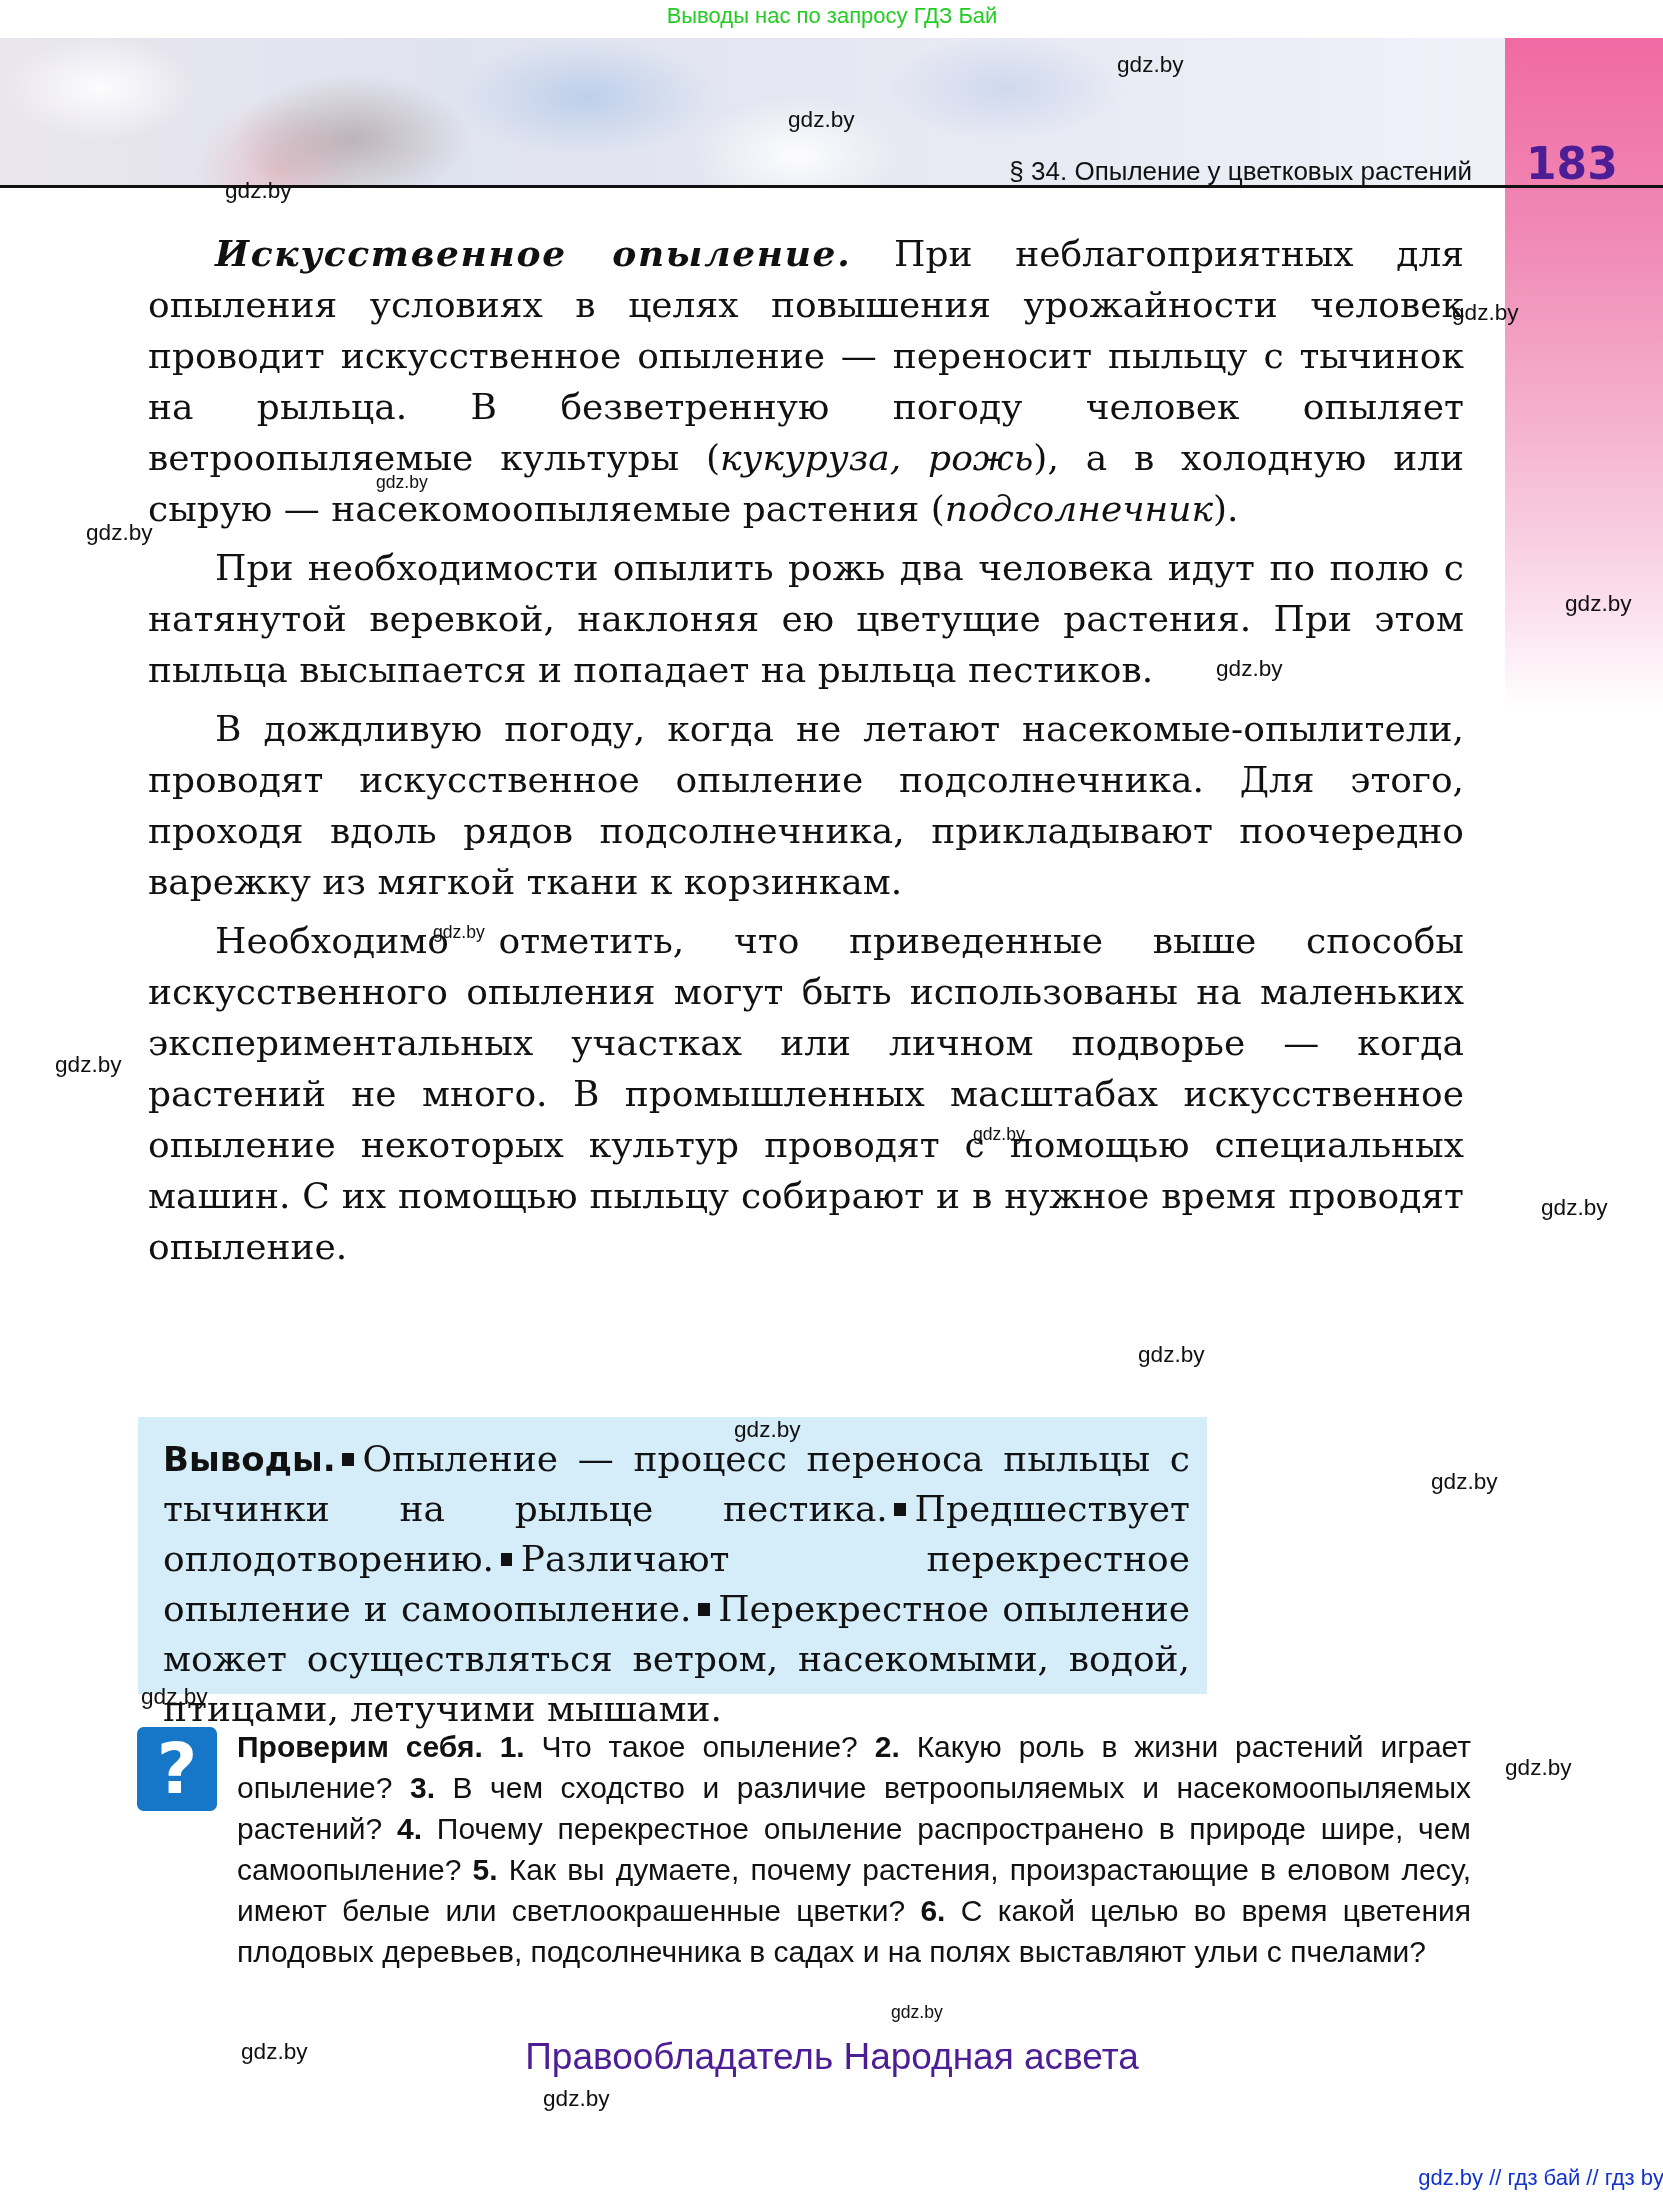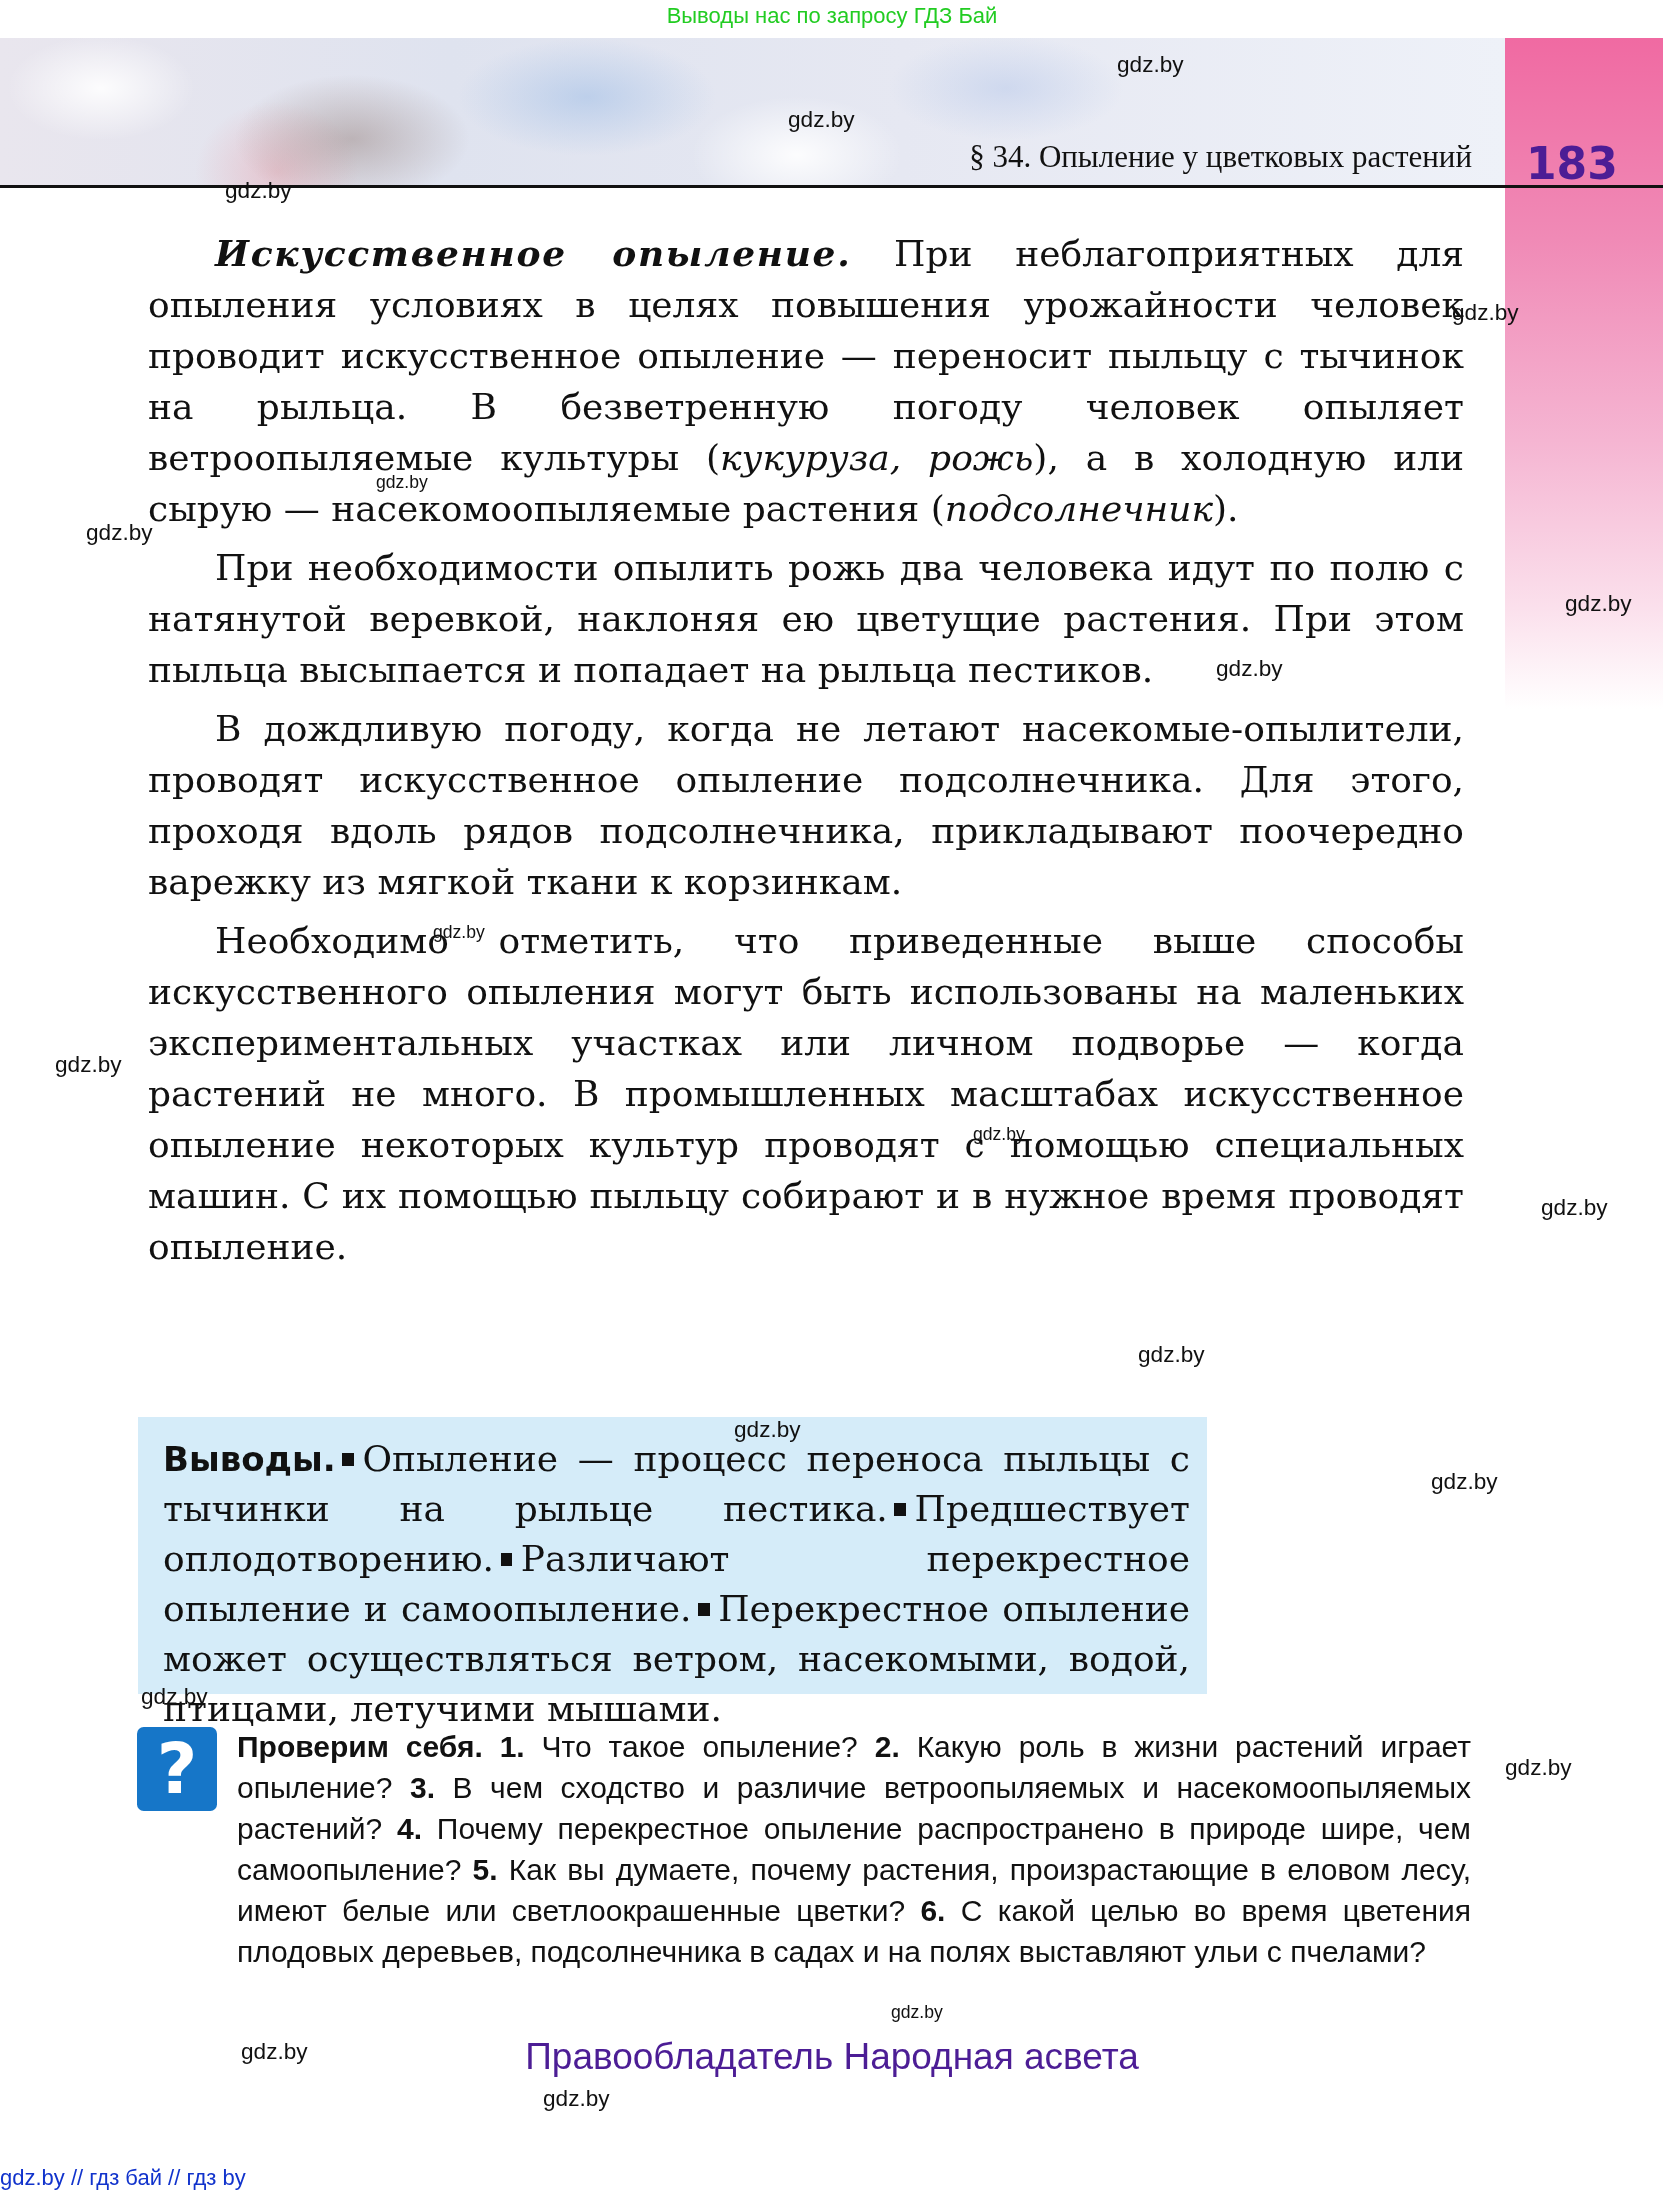--- a/index.html
+++ b/index.html
@@ -12,37 +12,37 @@
       radial-gradient(ellipse 168px 92px at 352px 101px, rgba(120,90,80,0.35), transparent 70%),
       radial-gradient(ellipse 117px 101px at 277px 134px, rgba(230,170,180,0.55), transparent 70%),
       radial-gradient(ellipse 184px 84px at 587px 59px, rgba(160,190,230,0.55), transparent 70%),
       radial-gradient(ellipse 151px 84px at 797px 117px, rgba(255,255,255,0.9), transparent 70%),
       radial-gradient(ellipse 168px 75px at 1006px 50px, rgba(190,205,235,0.6), transparent 70%),
       linear-gradient(90deg, #e9e6ee 0%, #dfe3ef 30%, #e6e8f2 60%, #eef1f8 100%);
   }
   .pink-band { left:1505px; top:38px; width:158px; height:671px;
     background: linear-gradient(180deg, #f06aa2 0%, #f08ab6 30%, #f5b5d2 60%, #fbe0ec 85%, #ffffff 100%); }
   .header-rule { left:0; top:185px; width:1664px; height:2.5px; background:#111; }
-  .section-title { right:192px; top:139px; font-family:Liberation Serif, serif; font-size:31px; color:#111; white-space:nowrap; }
+  .section-title { right:192px; top:156px; font-family:Liberation Sans, sans-serif; font-size:26px; color:#111; white-space:nowrap; }
   .page-number { left:1526px; top:138px; font-family:"DejaVu Sans", sans-serif; font-weight:bold; font-size:44px; color:#4c1d95; }
   .wm { font-family:"Liberation Sans", sans-serif; font-size:22.6px; color:#111; white-space:nowrap; }
   .wm.small { font-size:17.6px; }
   .body-text { left:140px; width:1332px; font-size:36px; line-height:51px; text-align:justify; }
   .body-text p { margin:8px; text-indent:67px; }
   .body-text i { font-style:italic; }
   .lead-term { font-style:italic; font-weight:bold; letter-spacing:1.7px; }
   .conclusions { left:138px; top:1417px; width:1069px; height:277px; background:#d5ecf9; }
   .conclusions-text { position:absolute; left:25px; top:17px; right:17px; font-size:36px; line-height:50px; text-align:justify; }
   .conclusions-text .label { font-family:"DejaVu Sans", sans-serif; font-weight:bold; font-size:34px; }
   .bullet { display:inline-block; width:11.7px; height:13.4px; background:#111; margin:0 8.4px 5px 6.7px; vertical-align:middle; }
   .q-icon { left:137px; top:1727px; width:80px; height:84px; background:#1676c8; border-radius:6.7px; color:#fff; font-family:"DejaVu Sans", sans-serif; font-weight:bold; font-size:70px; line-height:84px; text-align:center; }
   .questions { left:237px; top:1726px; width:1234px; font-family:"Liberation Sans", sans-serif; font-size:30px; line-height:41px; text-align:justify; }
   .questions b { font-weight:bold; }
   .copyright { left:0; width:1664px; top:2036px; text-align:center; font-family:"Liberation Sans", sans-serif; font-size:37px; color:#4c1d95; }
-  .footer-links { left:0; width:1664px; top:2165px; text-align:left; font-family:"Liberation Sans", sans-serif; font-size:22px; color:#1133cc; }
+  .footer-links { left:0; width:1664px; top:2165px; text-align:right; font-family:"Liberation Sans", sans-serif; font-size:22px; color:#1133cc; }
 </style>
 </head>
 <body>
 
 <div class="abs top-banner">Выводы нас по запросу ГДЗ Бай</div>
 
 <div class="abs photo"></div>
 <div class="abs pink-band"></div>
 <div class="abs section-title">§ 34. Опыление у цветковых растений</div>
 <div class="abs page-number">183</div>

